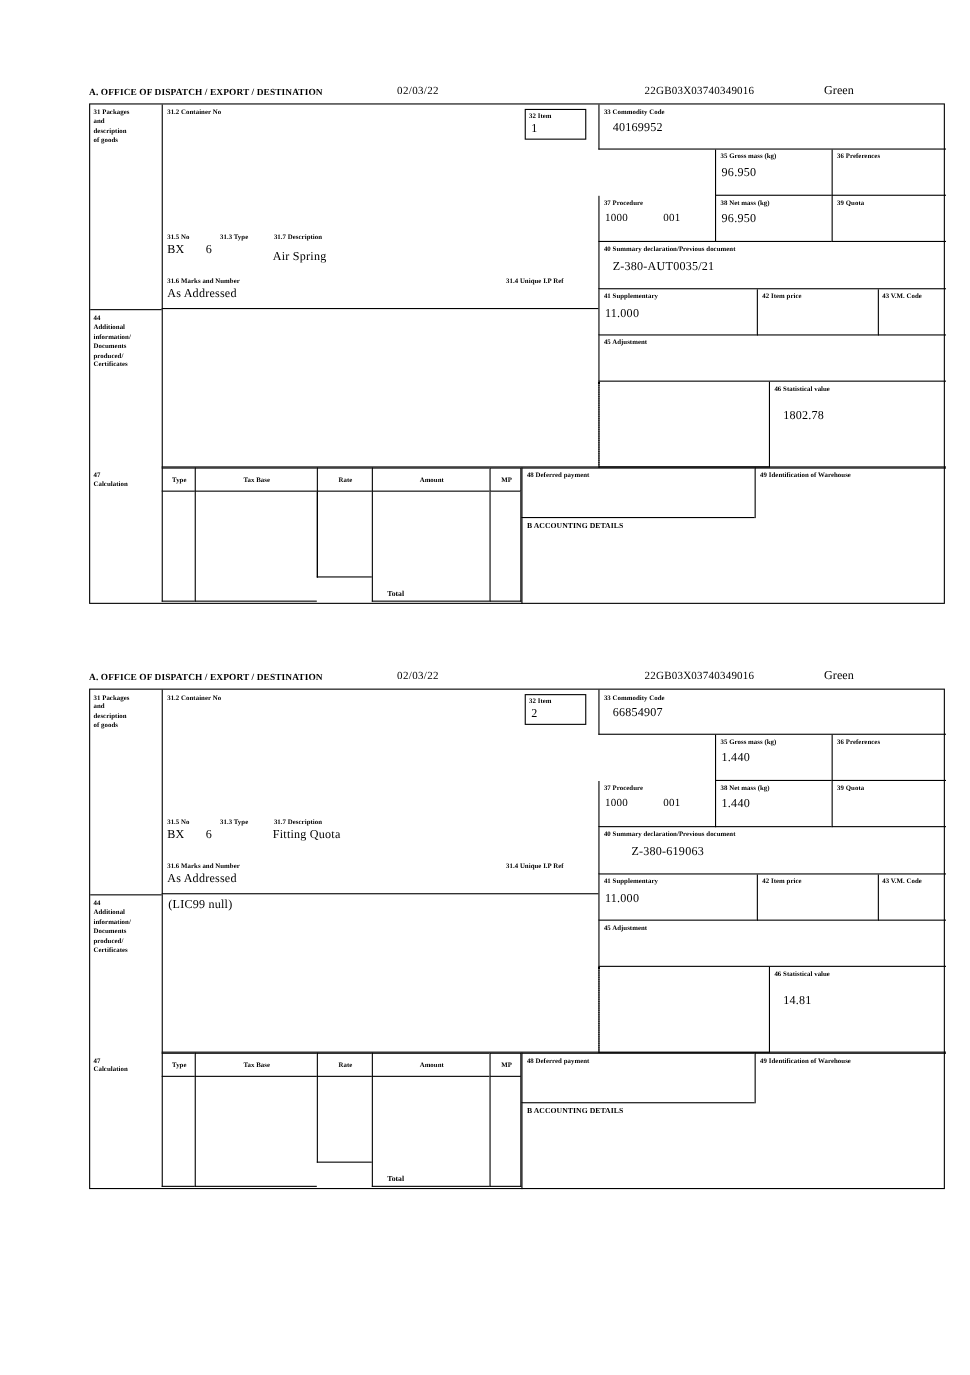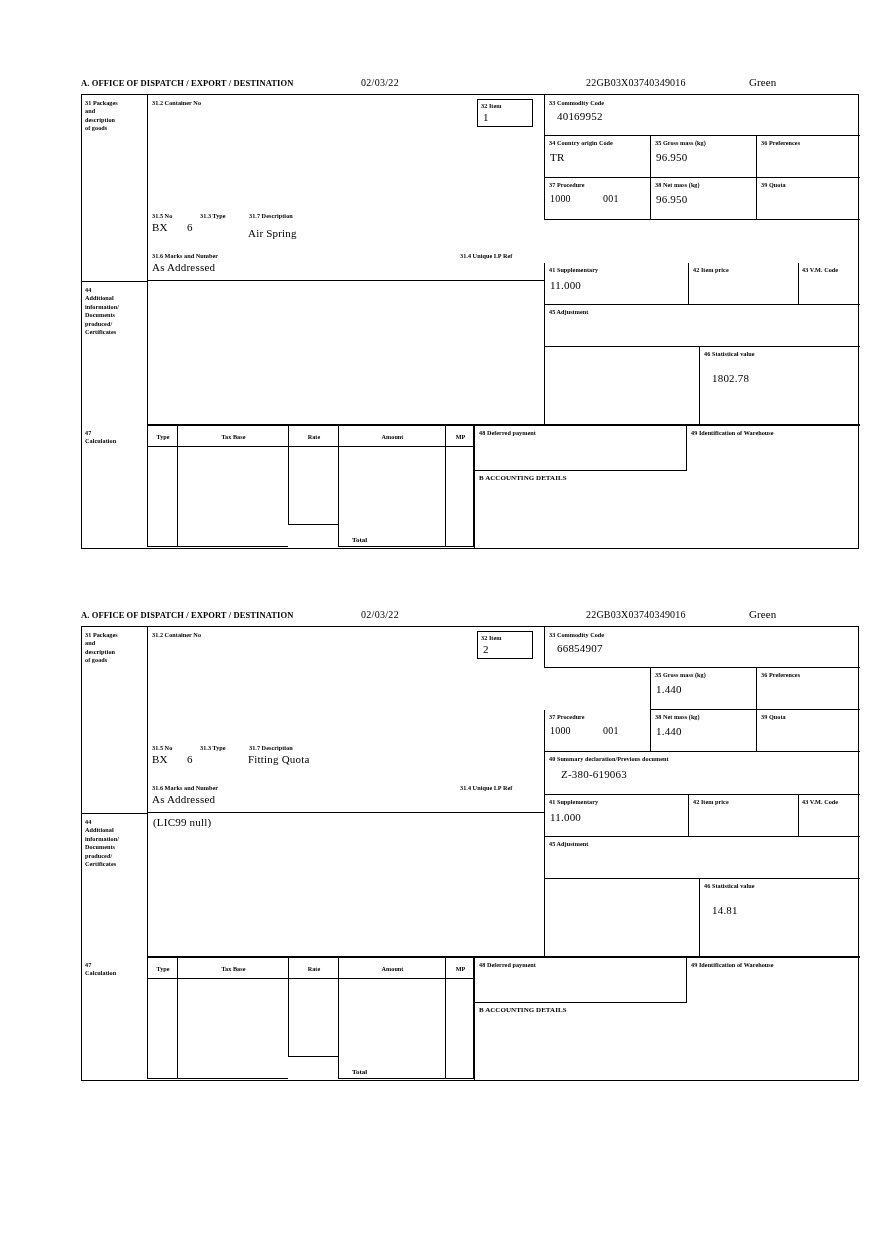--- a/index.html
+++ b/index.html
@@ -158,24 +158,20 @@
       <div class="itembox" style="left:395px;top:4px;width:56px;height:28px;">
         <div class="lbl" style="position:absolute;left:3px;top:2px;">32 Item</div>
         <div class="val" style="position:absolute;left:5px;top:11px;">1</div>
       </div>
 
       <div class="cell bl bb" style="left:462px;top:0;width:316px;height:41px;">
         <div class="lbl" style="position:absolute;left:4px;top:4px;">33 Commodity Code</div>
         <div class="val" style="position:absolute;left:12px;top:15px;">40169952</div>
       </div>
 
-      <div class="cell bl bb" style="left:462px;top:41px;width:106px;height:42px;">
-        <div class="lbl" style="position:absolute;left:4px;top:3px;">34 Country origin Code</div>
-        <div class="val" style="position:absolute;left:5px;top:15px;">TR</div>
-      </div>
       <div class="cell bl bb" style="left:568px;top:41px;width:106px;height:42px;">
         <div class="lbl" style="position:absolute;left:4px;top:3px;">35 Gross mass (kg)</div>
         <div class="val" style="position:absolute;left:5px;top:15px;">96.950</div>
       </div>
       <div class="cell bl bb" style="left:674px;top:41px;width:104px;height:42px;">
         <div class="lbl" style="position:absolute;left:4px;top:3px;">36 Preferences</div>
         <div class="val" style="position:absolute;left:5px;top:15px;"></div>
       </div>
 
       <div class="cell bl bb" style="left:462px;top:83px;width:106px;height:42px;">
@@ -185,20 +181,24 @@
       </div>
       <div class="cell bl bb" style="left:568px;top:83px;width:106px;height:42px;">
         <div class="lbl" style="position:absolute;left:4px;top:3px;">38 Net mass (kg)</div>
         <div class="val" style="position:absolute;left:5px;top:15px;">96.950</div>
       </div>
       <div class="cell bl bb" style="left:674px;top:83px;width:104px;height:42px;">
         <div class="lbl" style="position:absolute;left:4px;top:3px;">39 Quota</div>
         <div class="val" style="position:absolute;left:5px;top:15px;"></div>
       </div>
 
+      <div class="cell bl bb" style="left:462px;top:125px;width:316px;height:43px;">
+        <div class="lbl" style="position:absolute;left:4px;top:3px;">40 Summary declaration/Previous document</div>
+        <div class="val" style="position:absolute;left:12px;top:16px;">Z-380-AUT0035/21</div>
+      </div>
 
       <div class="cell bl bb" style="left:462px;top:168px;width:144px;height:42px;">
         <div class="lbl" style="position:absolute;left:4px;top:3px;">41 Supplementary</div>
         <div class="val" style="position:absolute;left:5px;top:16px;">11.000</div>
       </div>
       <div class="cell bl bb" style="left:606px;top:168px;width:110px;height:42px;">
         <div class="lbl" style="position:absolute;left:4px;top:3px;">42 Item price</div>
         <div class="val" style="position:absolute;left:5px;top:16px;"></div>
       </div>
       <div class="cell bl bb" style="left:716px;top:168px;width:62px;height:42px;">
@@ -341,21 +341,21 @@
         <div class="lbl" style="position:absolute;left:4px;top:3px;">38 Net mass (kg)</div>
         <div class="val" style="position:absolute;left:5px;top:15px;">1.440</div>
       </div>
       <div class="cell bl bb" style="left:674px;top:83px;width:104px;height:42px;">
         <div class="lbl" style="position:absolute;left:4px;top:3px;">39 Quota</div>
         <div class="val" style="position:absolute;left:5px;top:15px;"></div>
       </div>
 
       <div class="cell bl bb" style="left:462px;top:125px;width:316px;height:43px;">
         <div class="lbl" style="position:absolute;left:4px;top:3px;">40 Summary declaration/Previous document</div>
-        <div class="val" style="position:absolute;left:16px;top:16px;">Z-380-619063</div>
+        <div class="val" style="position:absolute;left:29px;top:16px;">Z-380-619063</div>
       </div>
 
       <div class="cell bl bb" style="left:462px;top:168px;width:144px;height:42px;">
         <div class="lbl" style="position:absolute;left:4px;top:3px;">41 Supplementary</div>
         <div class="val" style="position:absolute;left:5px;top:16px;">11.000</div>
       </div>
       <div class="cell bl bb" style="left:606px;top:168px;width:110px;height:42px;">
         <div class="lbl" style="position:absolute;left:4px;top:3px;">42 Item price</div>
         <div class="val" style="position:absolute;left:5px;top:16px;"></div>
       </div>

